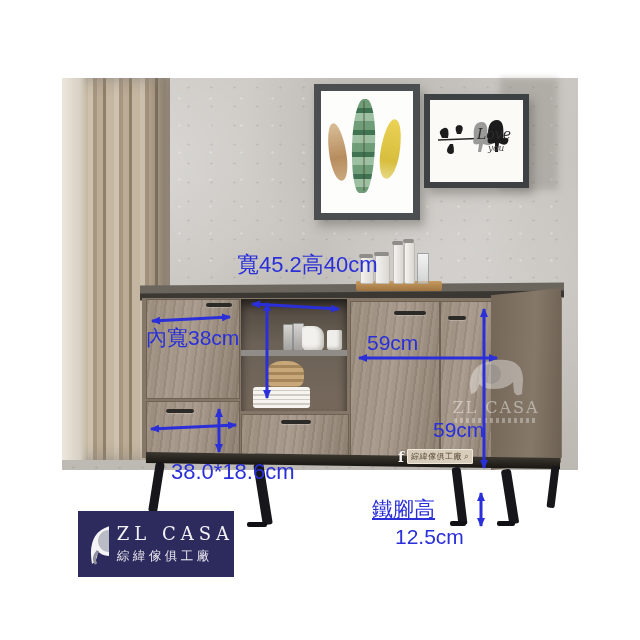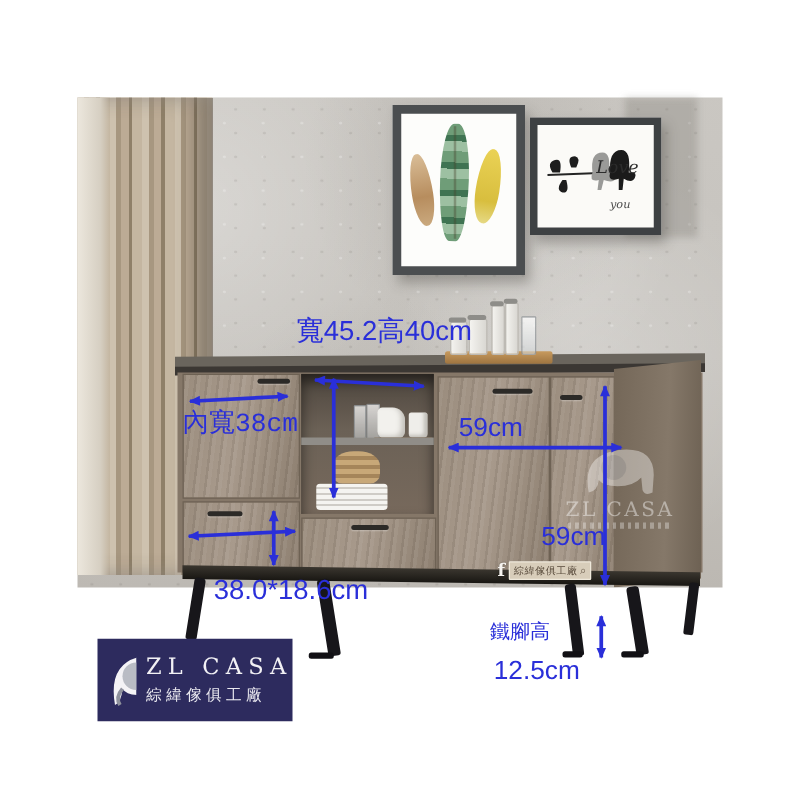--- a/index.html
+++ b/index.html
@@ -41,21 +41,21 @@
   #feather-green{left:31px;top:8px;width:23px;height:94px;transform:rotate(2deg);
     background:repeating-linear-gradient(180deg,#6f9d78 0 9px,#3f7352 9px 14px,#9dc0a2 14px 22px);
     border-radius:50% 50% 45% 45%/55% 55% 60% 60%;}
   #feather-yellow{left:60px;top:28px;width:19px;height:60px;transform:rotate(9deg);
     background:linear-gradient(180deg,#ead255,#d8be3e 70%,#e6d984);}
 
   #frame-love{left:424px;top:94px;width:93px;height:82px;background:#fbfaf7;
     border:6px solid #3e4143;box-shadow:4px 6px 9px rgba(70,66,60,.35);}
   #love-word{left:47px;top:26px;font-family:"DejaVu Serif",serif;font-style:italic;
     font-size:14px;color:#2c2c2c;}
-  #you-word{left:58px;top:59px;font-family:"DejaVu Serif",serif;font-style:italic;
+  #you-word{left:58px;top:43px;font-family:"DejaVu Serif",serif;font-style:italic;
     font-size:9px;color:#4a4a4a;}
 
   
   #counter{left:140px;top:284px;width:424px;height:9px;background:linear-gradient(#6d6press,#6a655d);
     background:#6a655d;transform:skewY(-0.4deg);}
   #counter-edge{left:140px;top:292px;width:424px;height:7px;background:#3b3733;transform:skewY(-0.4deg);}
   .wood{background:
       repeating-linear-gradient(97deg,rgba(60,50,40,.10) 0 2px,rgba(255,255,255,.05) 2px 5px,transparent 5px 9px),
       linear-gradient(100deg,#9a8c7d,#a89a8c 45%,#8e8071);}
   #cab-body{left:142px;top:298px;width:420px;height:160px;background:#857768;}
@@ -110,25 +110,25 @@
 
   
   #logo{left:78px;top:511px;width:156px;height:66px;display:flex;align-items:center;}
   #logo-text{margin-left:8px;}
   #logo-brand{font-family:"DejaVu Serif",serif;color:#f2f1f5;font-size:18px;letter-spacing:5px;white-space:nowrap;}
   #logo-company{color:#e9e8ef;font-size:12.5px;letter-spacing:3.5px;margin-top:4px;white-space:nowrap;font-weight:300;}
 
   
   .dim{position:absolute;color:#2a2fd9;font-family:"Liberation Sans",sans-serif;white-space:nowrap;}
   #dim-top{left:237px;top:250px;font-size:22px;}
-  #dim-inner{left:146px;top:324px;font-size:21px;font-family:Liberation Mono, monospace;}
+  #dim-inner{left:146px;top:324px;font-size:21px;}
   #dim-59h{left:367px;top:331px;font-size:21px;}
   #dim-59v{left:433px;top:418px;font-size:21px;}
   #dim-drawer{left:171px;top:459px;font-size:22px;}
-  #dim-leglabel{left:392px;top:495px;font-size:16px;}
+  #dim-leglabel{left:372px;top:495px;font-size:21px;text-decoration:underline;}
   #dim-legheight{left:395px;top:525px;font-size:21px;}
 
   #arrows{left:0;top:0;width:640px;height:640px;pointer-events:none;}
 </style>
 </head>
 <body>
 
 <div class="abs" id="wall"></div>
 <div class="abs" id="wall-speckle"></div>
 <div class="abs" id="wall-patch"></div>

